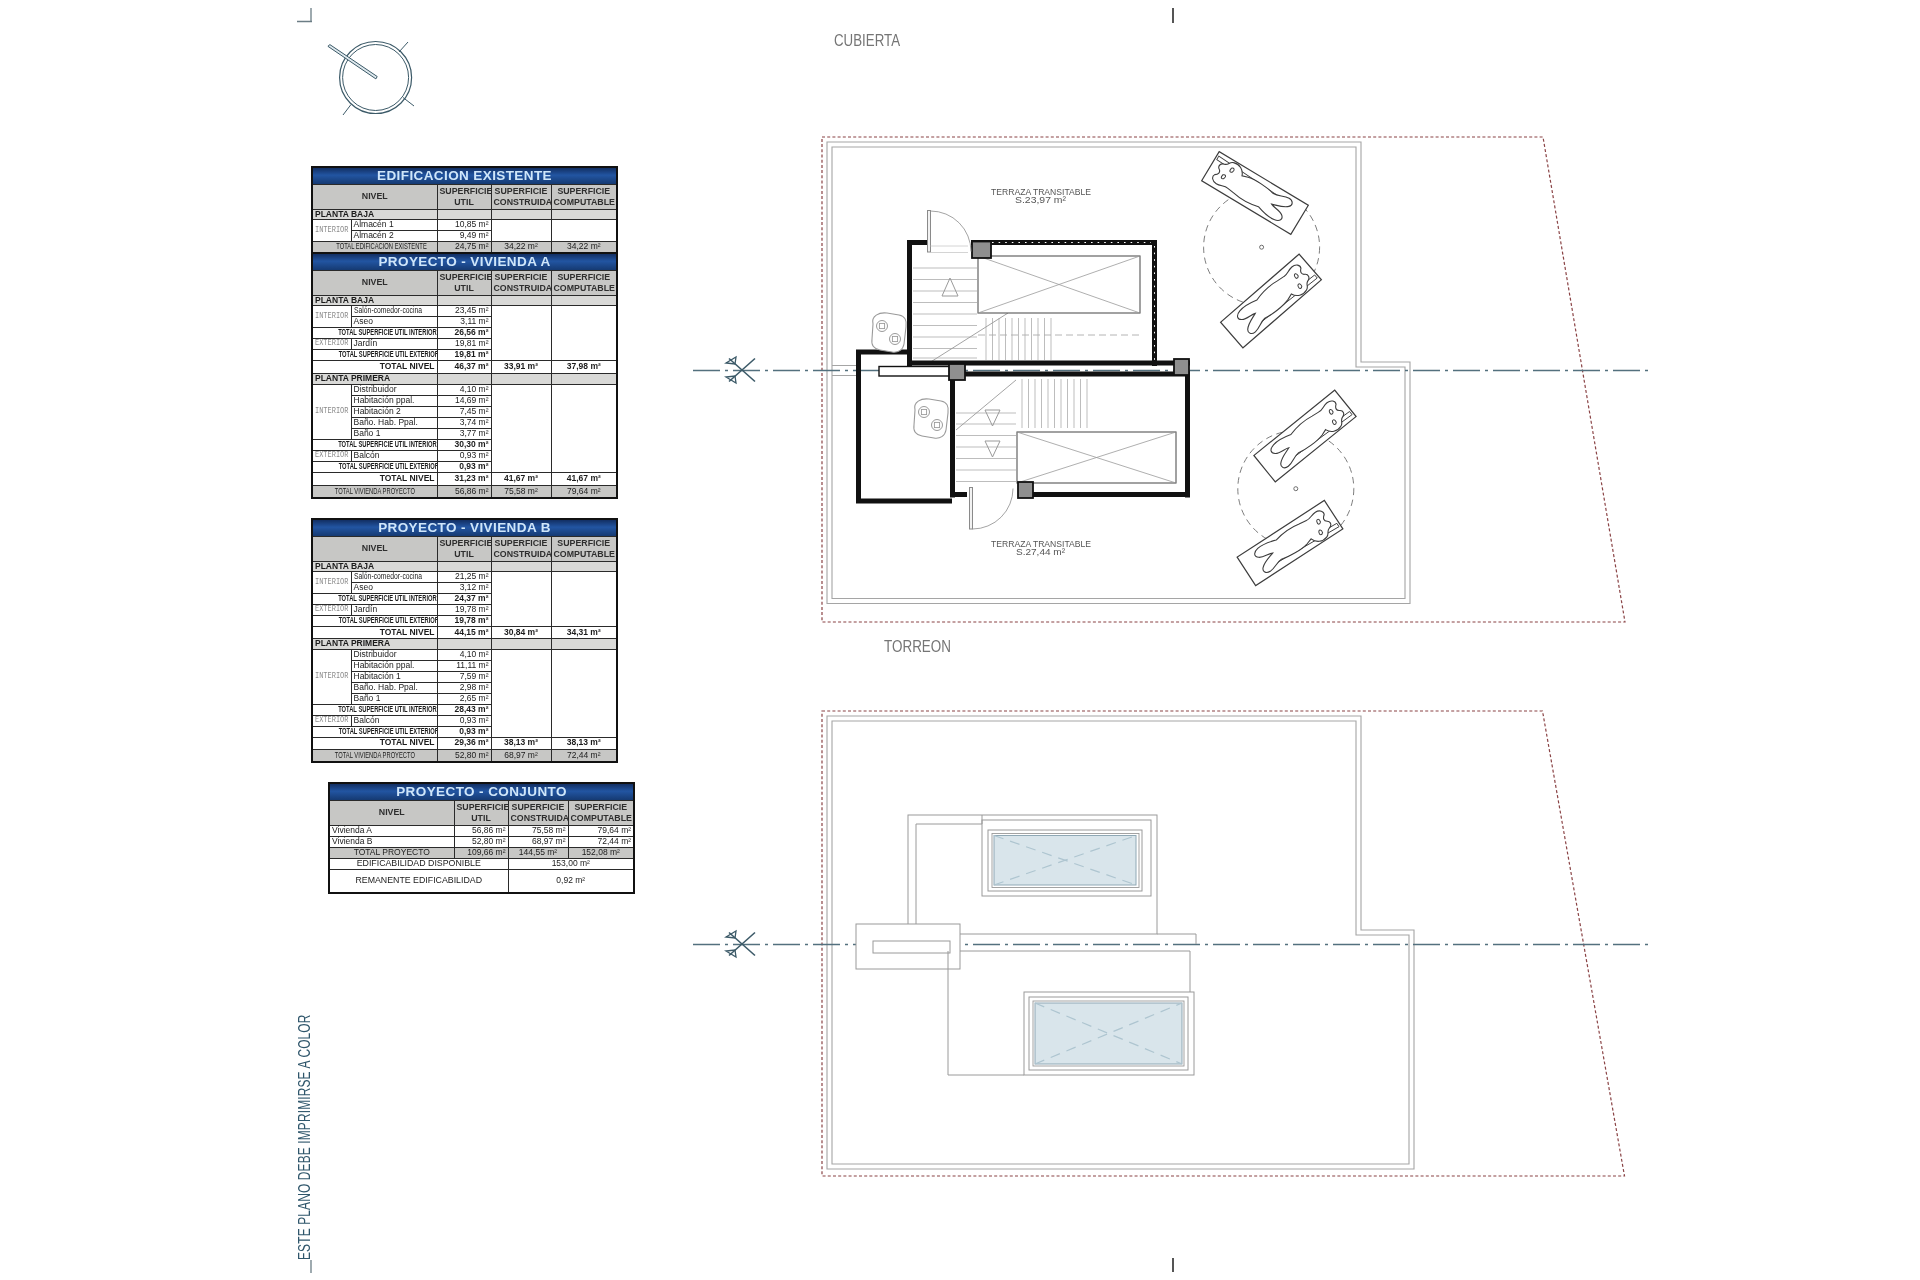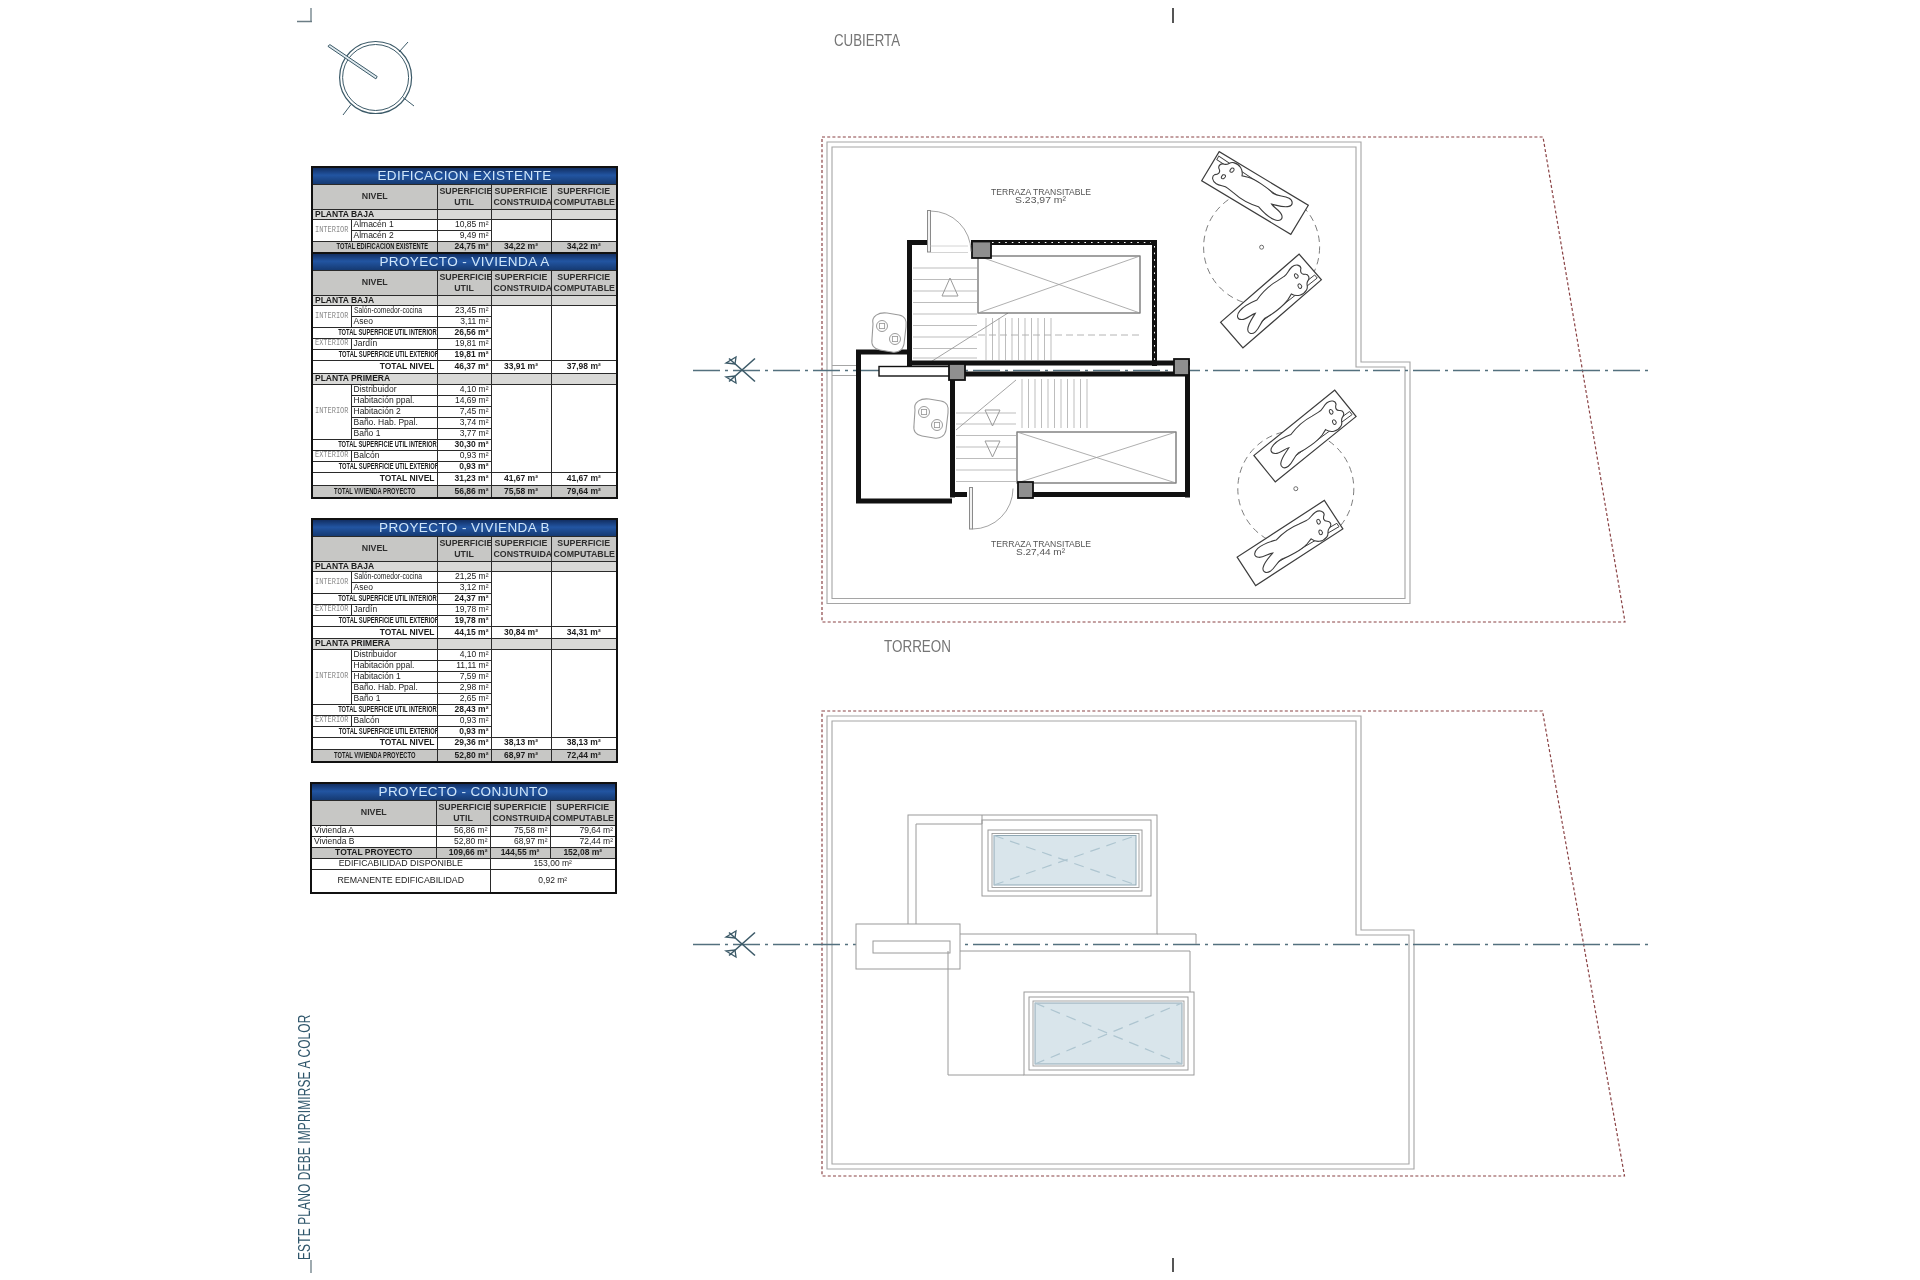--- a/index.html
+++ b/index.html
@@ -4,25 +4,25 @@
 <style>
   html,body{margin:0;padding:0;background:#ffffff;}
   #page{position:relative;width:1920px;height:1280px;background:#ffffff;overflow:hidden;
         font-family:"Liberation Sans", sans-serif;}
   table.t{position:absolute;border-collapse:collapse;table-layout:fixed;width:305px;
           font-family:"Liberation Sans", sans-serif;color:#1b1b1b;}
   table.t td{border:1px solid #2a2a2a;padding:0 2px;font-size:8.5px;line-height:9.5px;
              overflow:hidden;white-space:nowrap;}
   table.t{border:2px solid #111;}
   table.t td.bh{background:linear-gradient(180deg,#122f63 0%,#2255a2 45%,#153a72 100%);
-      color:#cfe6fa;font-weight:normal;font-size:13.5px;text-align:center;letter-spacing:.4px;}
+      color:#cfe6fa;font-weight:bold;font-size:13.5px;text-align:center;letter-spacing:.4px;}
   table.t td.gh{background:#c7c7c5;font-weight:bold;text-align:center;color:#2e2e2e;font-size:8.8px;line-height:10.5px;}
   .band{background:#d9d9d7;font-weight:bold;font-size:8.6px;}
   .tot{font-weight:bold;}
-  .gtot{background:#c7c7c5;font-weight:bold;}
+  .gtot{background:#c7c7c5;font-weight:normal;}
   .side{color:#8c8c8c;font-size:8.3px;font-family:Liberation Mono, monospace;}
   .num{text-align:right;}
   .ctr{text-align:center;}
   .rt{text-align:right;margin-left:12px;}
   .cx{display:inline-block;transform:scaleX(0.8);transform-origin:0 50%;white-space:nowrap;}
   .cxc{display:inline-block;transform:scaleX(0.68);transform-origin:50% 50%;white-space:nowrap;}
   .cxs{display:inline-block;transform:scaleX(0.82);transform-origin:0 50%;white-space:nowrap;}
 </style>
 </head>
 <body>
@@ -287,21 +287,21 @@
         </tr>
  <tr style="height:13px">
           <td class="gtot ctr" colspan="2"><span class="cxc">TOTAL VIVIENDA PROYECTO</span></td>
           <td class="gtot num">52,80 m²</td>
           <td class="gtot ctr">68,97 m²</td>
           <td class="gtot ctr">72,44 m²</td>
         </tr>
 </tbody>
     </table>
 
-<table class="t" style="left:310px;top:782px;border-radius:15px;">
+<table class="t" style="left:328px;top:782px;border-radius:15px;">
  <colgroup>
         <col style="width:39px">
         <col style="width:86px">
         <col style="width:54px">
         <col style="width:60px">
         <col style="width:66px">
       </colgroup>
  <tbody>
         <tr style="height:17px">
           <td class="bh" colspan="5">PROYECTO - CONJUNTO</td>

